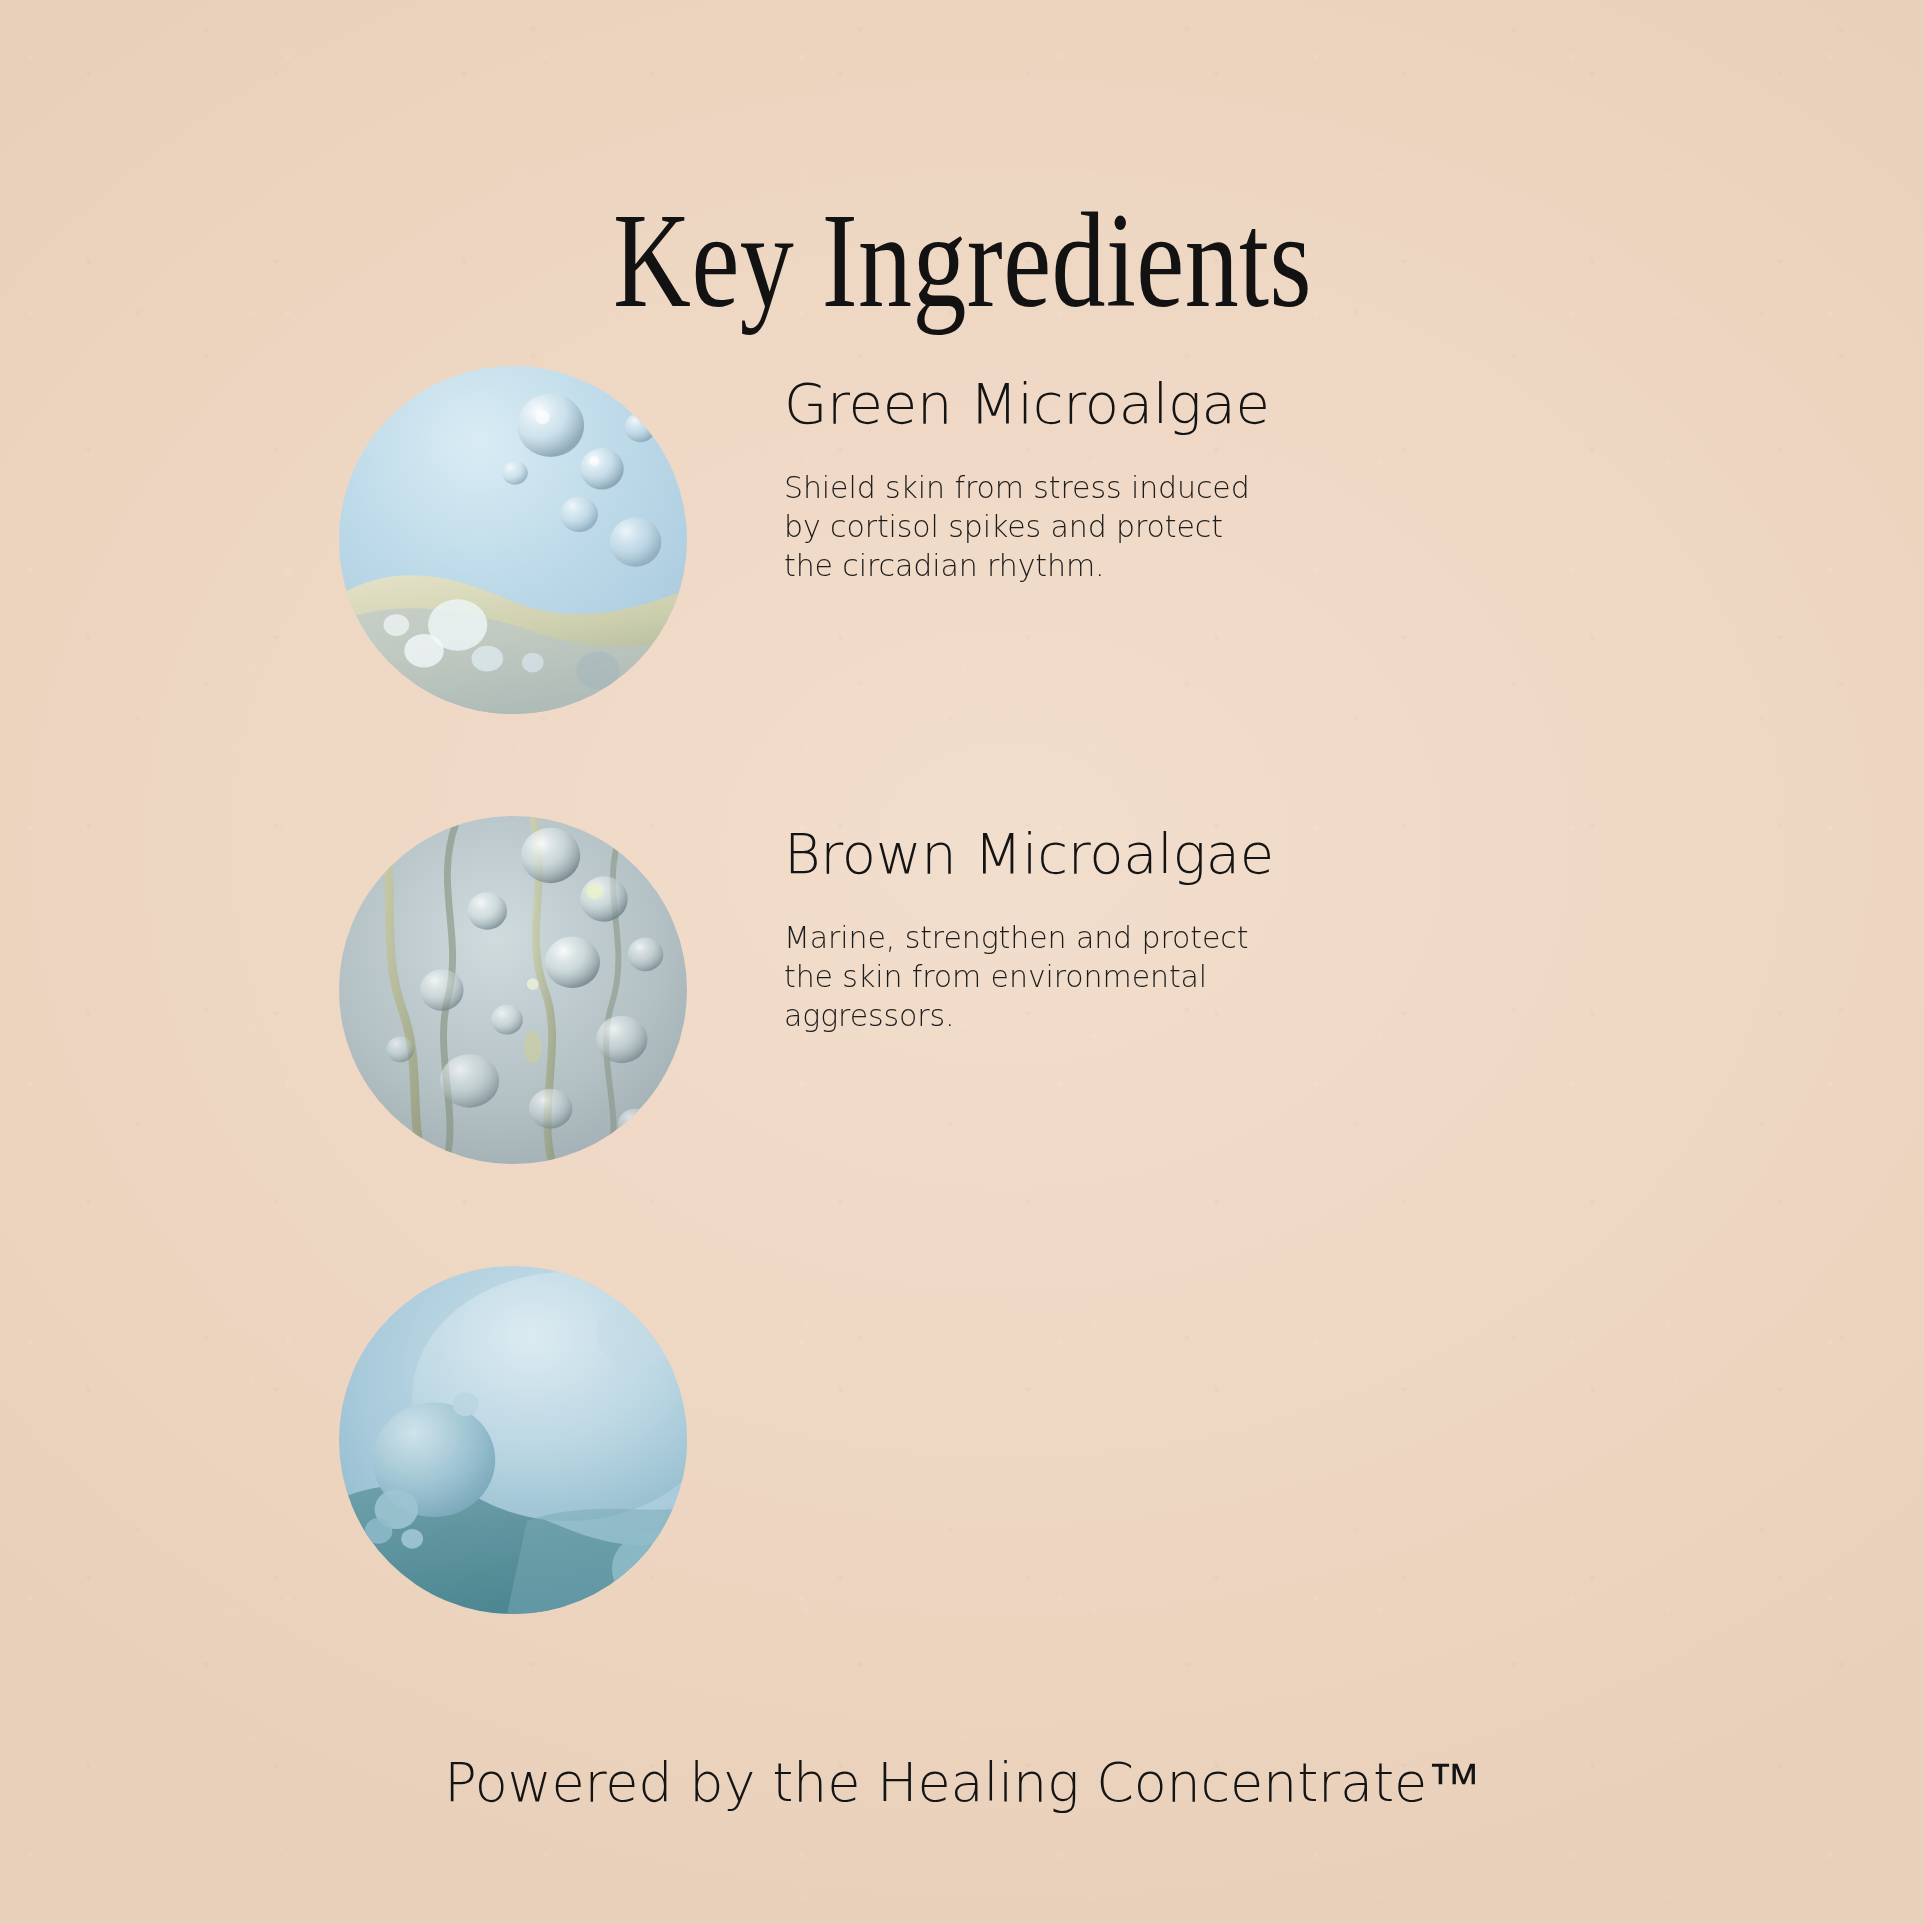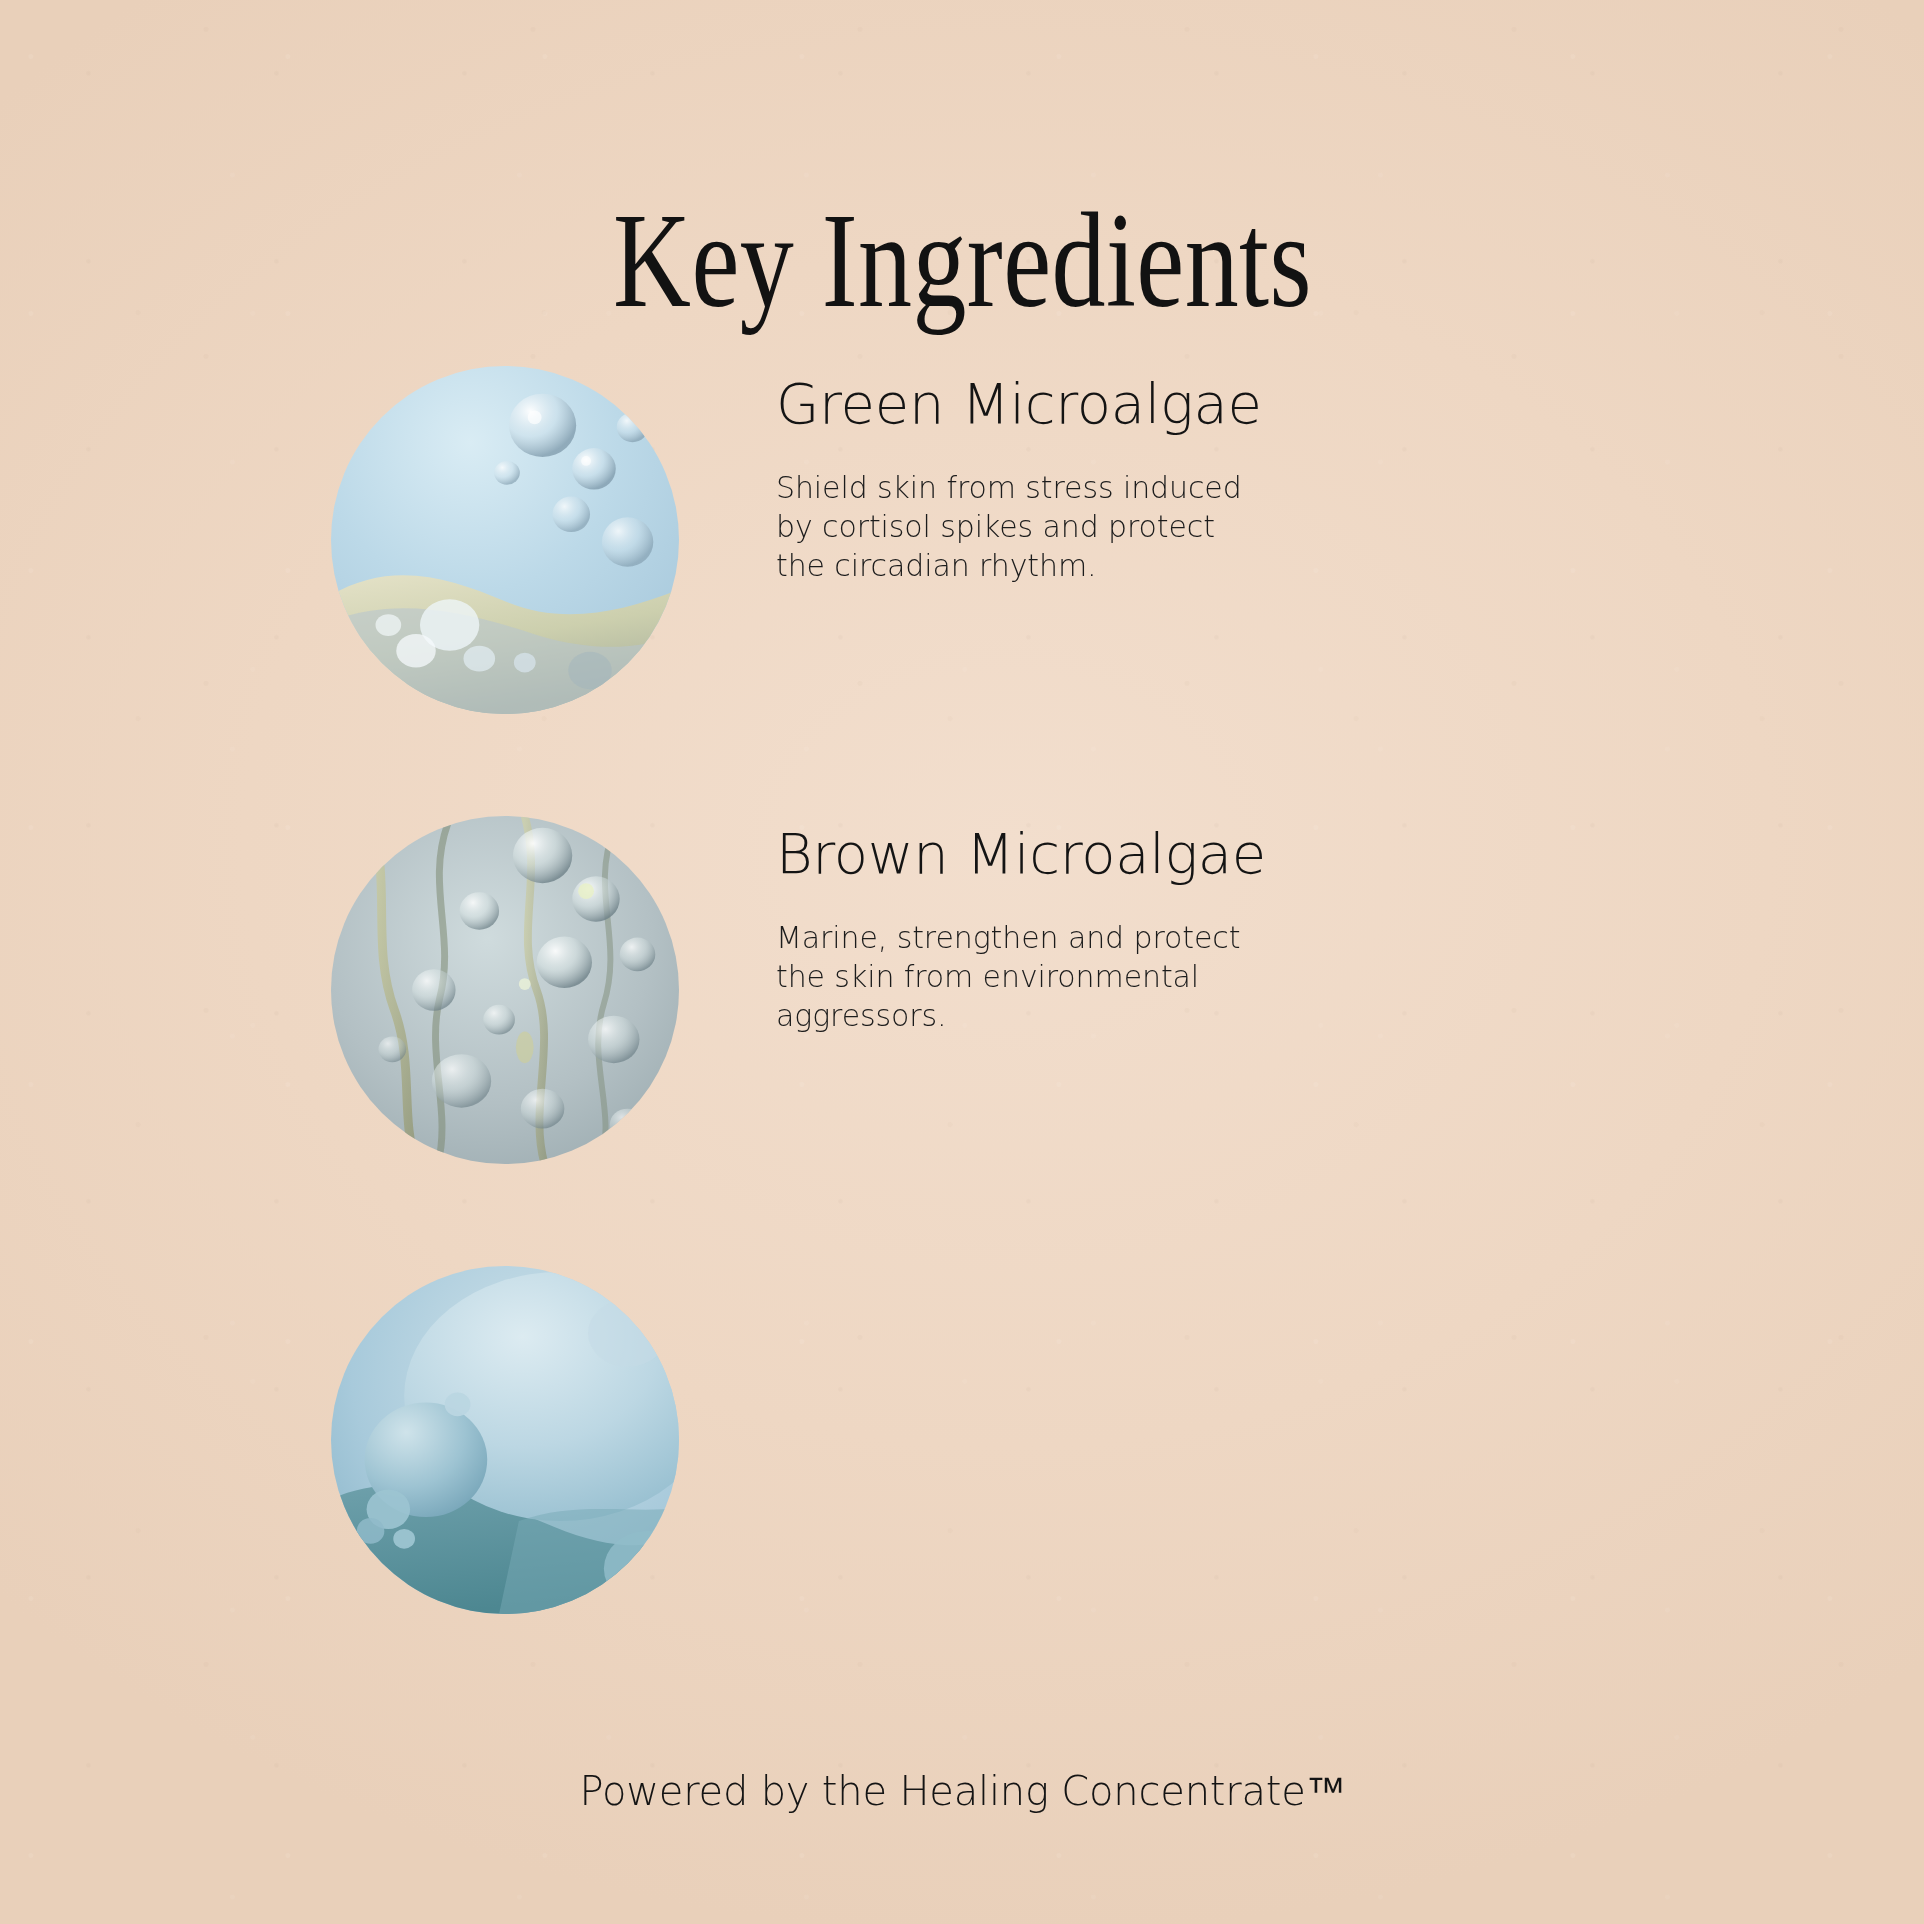--- a/index.html
+++ b/index.html
@@ -55,21 +55,21 @@
     color: #121212;
     transform: scaleX(0.80);
     transform-origin: 50% 50%;
     white-space: nowrap;
   }
 
   
   .rows {
     position: absolute;
     top: 356px;
-    left: 0;
+    left: 8px;
     width: 1897px;
   }
   .row {
     position: relative;
     display: flex;
     align-items: flex-start;
     height: 450px;
     padding-left: 331px;
   }
 
@@ -114,21 +114,21 @@
 
   
   .footer {
     position: absolute;
     bottom: 111px;
     left: 0;
     width: 1925px;
     text-align: center;
     font-family: "DejaVu Sans", "Liberation Sans", sans-serif;
     font-weight: 300;
-    font-size: 40px;
+    font-size: 54px;
     letter-spacing: -0.2px;
     color: #141414;
     white-space: nowrap;
   }
 </style>
 </head>
 <body>
 
 <div id="page">
 

